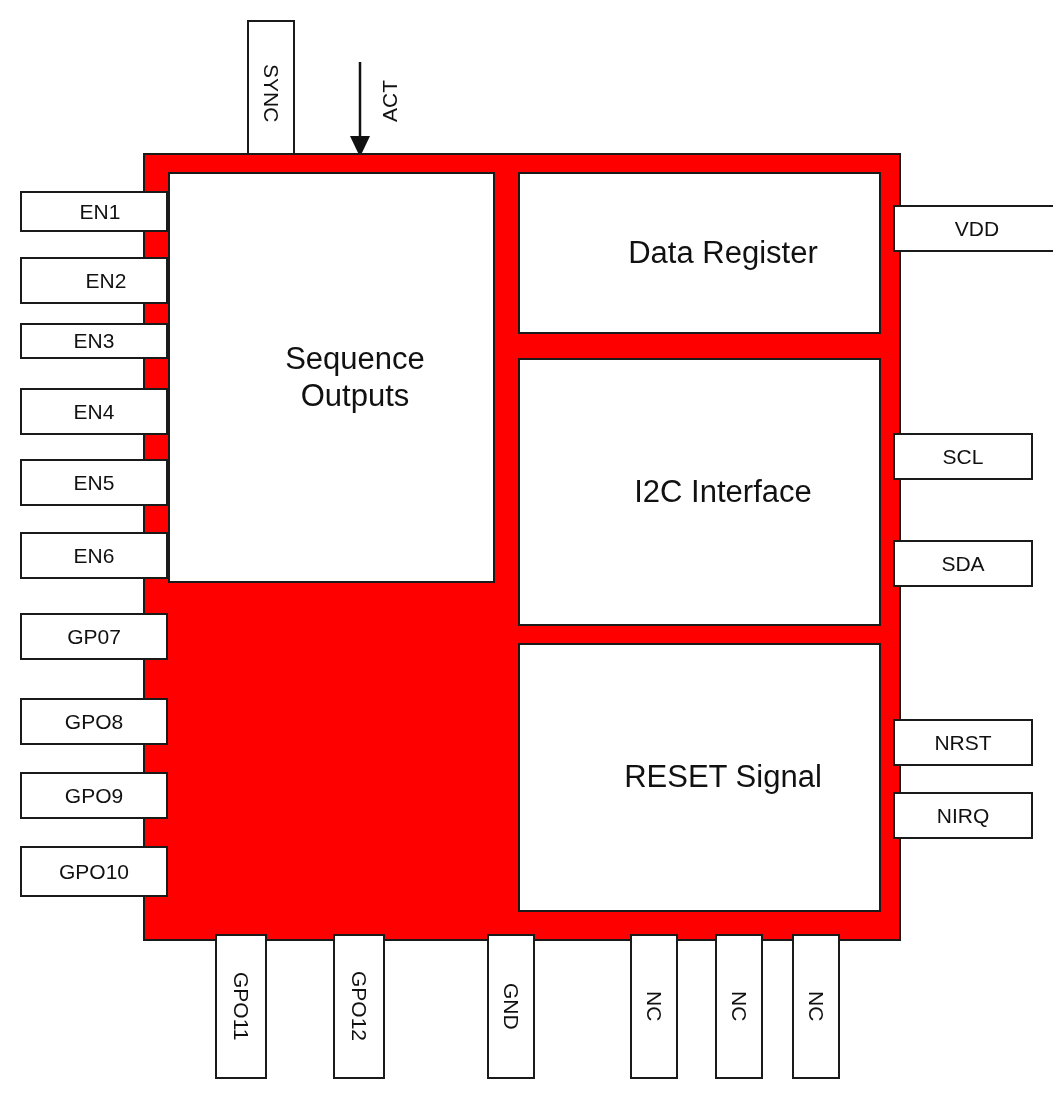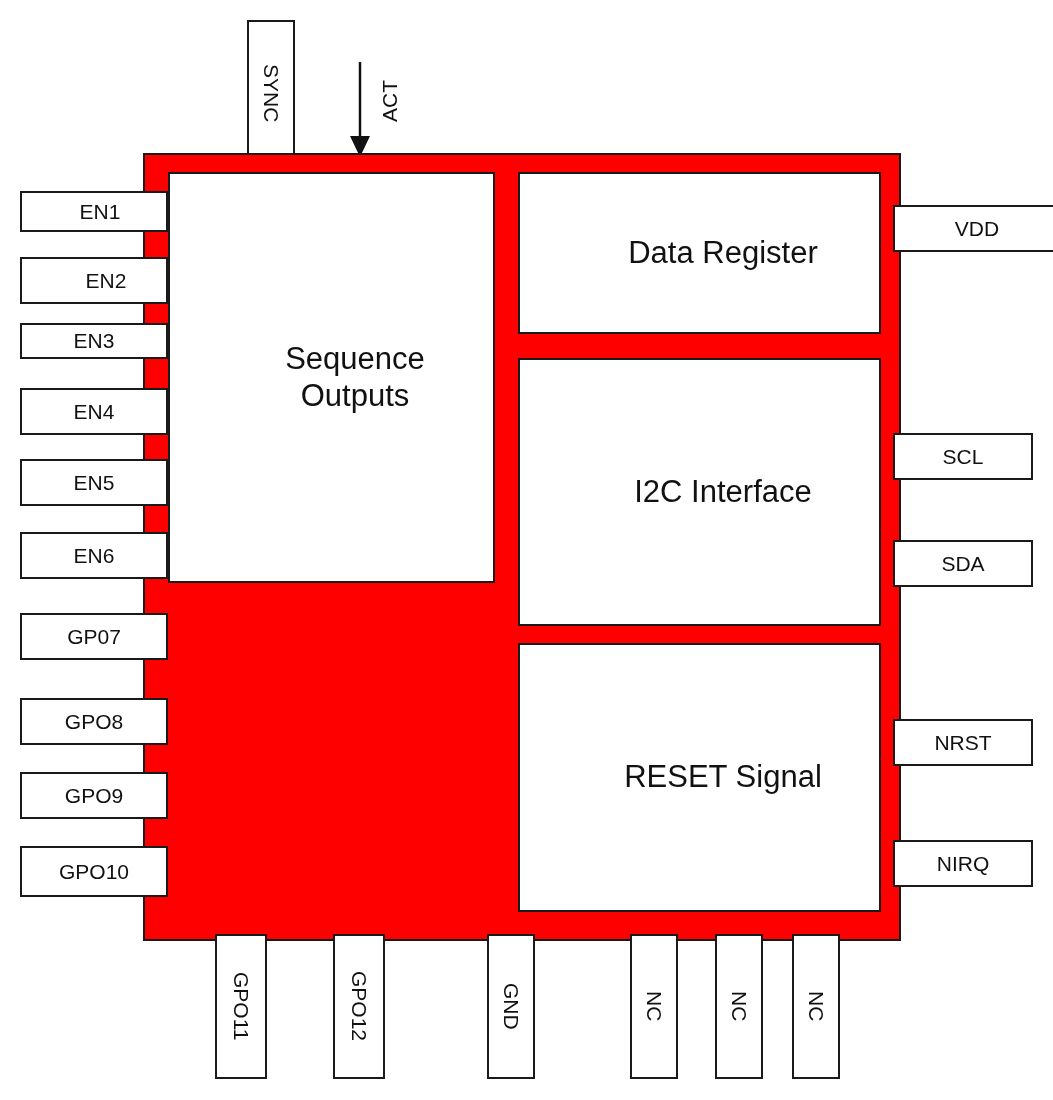--- a/index.html
+++ b/index.html
@@ -165,21 +165,21 @@
   </div>
   <div class="pin pin-h" style="left:893px; top:433px; width:140px; height:47px;justify-content:center;">
     <span>SCL</span>
   </div>
   <div class="pin pin-h" style="left:893px; top:540px; width:140px; height:47px;">
     <span>SDA</span>
   </div>
   <div class="pin pin-h" style="left:893px; top:719px; width:140px; height:47px;">
     <span>NRST</span>
   </div>
-  <div class="pin pin-h" style="left:893px; top:792px; width:140px; height:47px;margin-top:48px;">
+  <div class="pin pin-h" style="left:893px; top:792px; width:140px; height:47px;">
     <span>NIRQ</span>
   </div>
 
   <div class="pin pin-v" style="left:215px; top:934px; width:52px; height:145px;">
     <span>GPO11</span>
   </div>
   <div class="pin pin-v" style="left:333px; top:934px; width:52px; height:145px;">
     <span>GPO12</span>
   </div>
   <div class="pin pin-v" style="left:487px; top:934px; width:48px; height:145px;">

